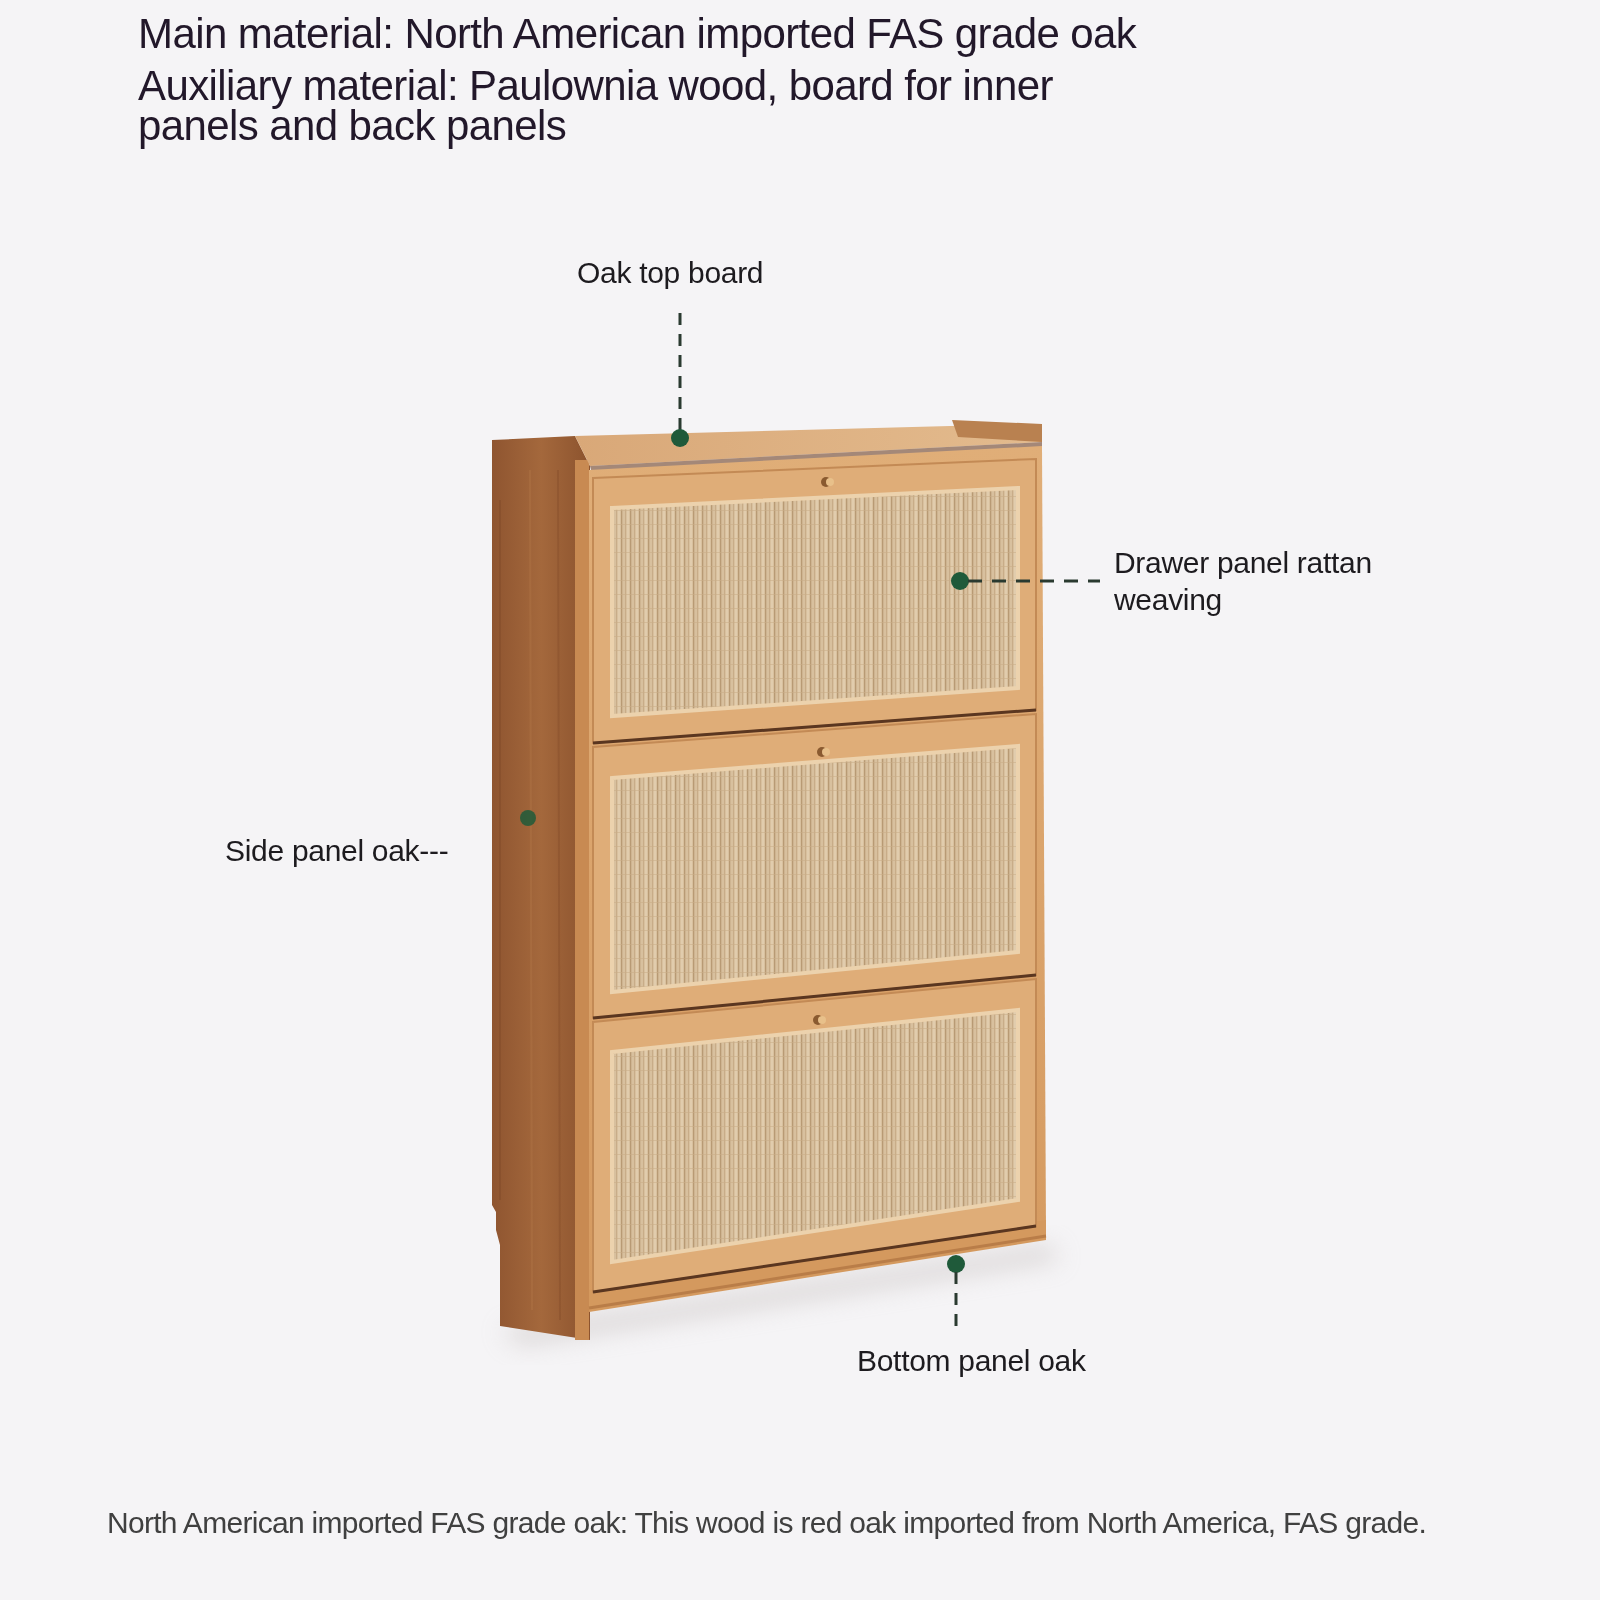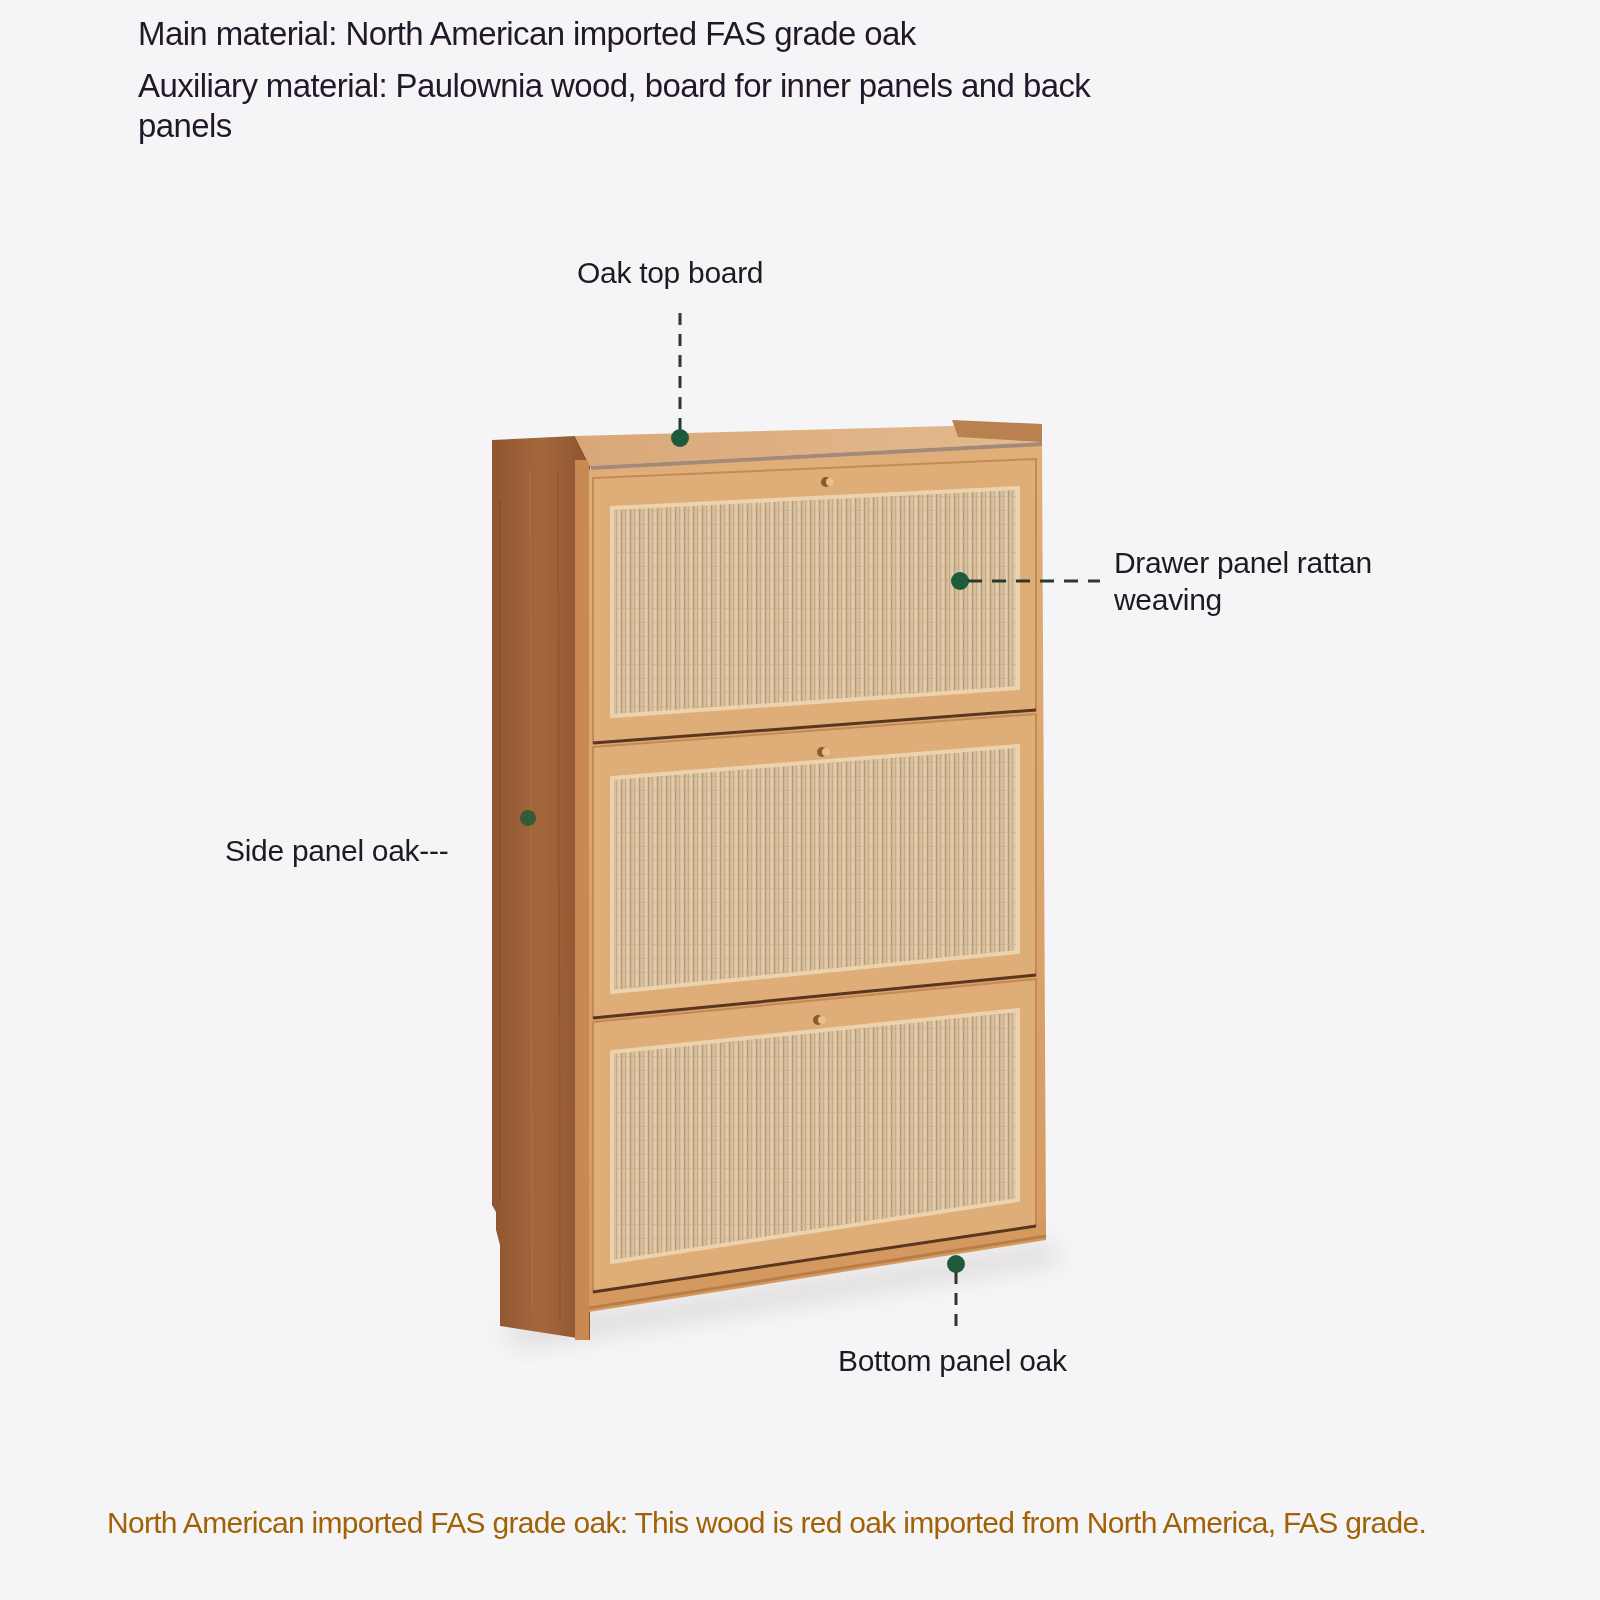--- a/index.html
+++ b/index.html
@@ -15,48 +15,48 @@
       font-family: "Liberation Sans", "DejaVu Sans", sans-serif;
       color: #1f1a22;
     }
     .spec-block {
       position: absolute;
       left: 138px;
       top: 14px;
       width: 1000px;
     }
     .spec-line {
-      font-size: 33px;
+      font-size: 42px;
       line-height: 40px;
       letter-spacing: -0.6px;
       margin: 0 0 12px 0;
       color: #22182a;
     }
     .spec-line.wrap { line-height: 40px; }
     .label {
       position: absolute;
       font-size: 30px;
       line-height: 38px;
       color: #1d1b1f;
       letter-spacing: -0.3px;
       white-space: nowrap;
     }
     .label-top { left: 577px; top: 254px; text-align: center; }
     .label-drawer { left: 1114px; top: 544px; line-height: 37px; }
     .label-side { left: 225px; top: 798px; margin-top: 34px; }
-    .label-bottom { left: 838px; top: 1342px; }
+    .label-bottom { left: 857px; top: 1342px; }
     .footer-note {
       position: absolute;
       left: 107px;
       top: 1504px;
       width: 1380px;
       font-size: 30px;
       line-height: 38px;
       letter-spacing: -0.7px;
-      color: #a16207;
+      color: #404040;
     }
     .figure {
       position: absolute;
       left: 0;
       top: 0;
       width: 1600px;
       height: 1600px;
       pointer-events: none;
     }
   </style>

